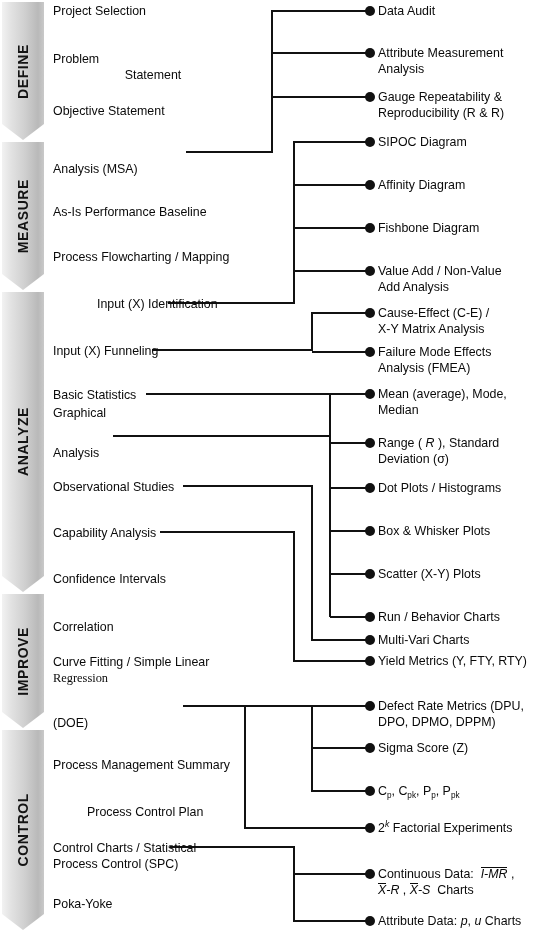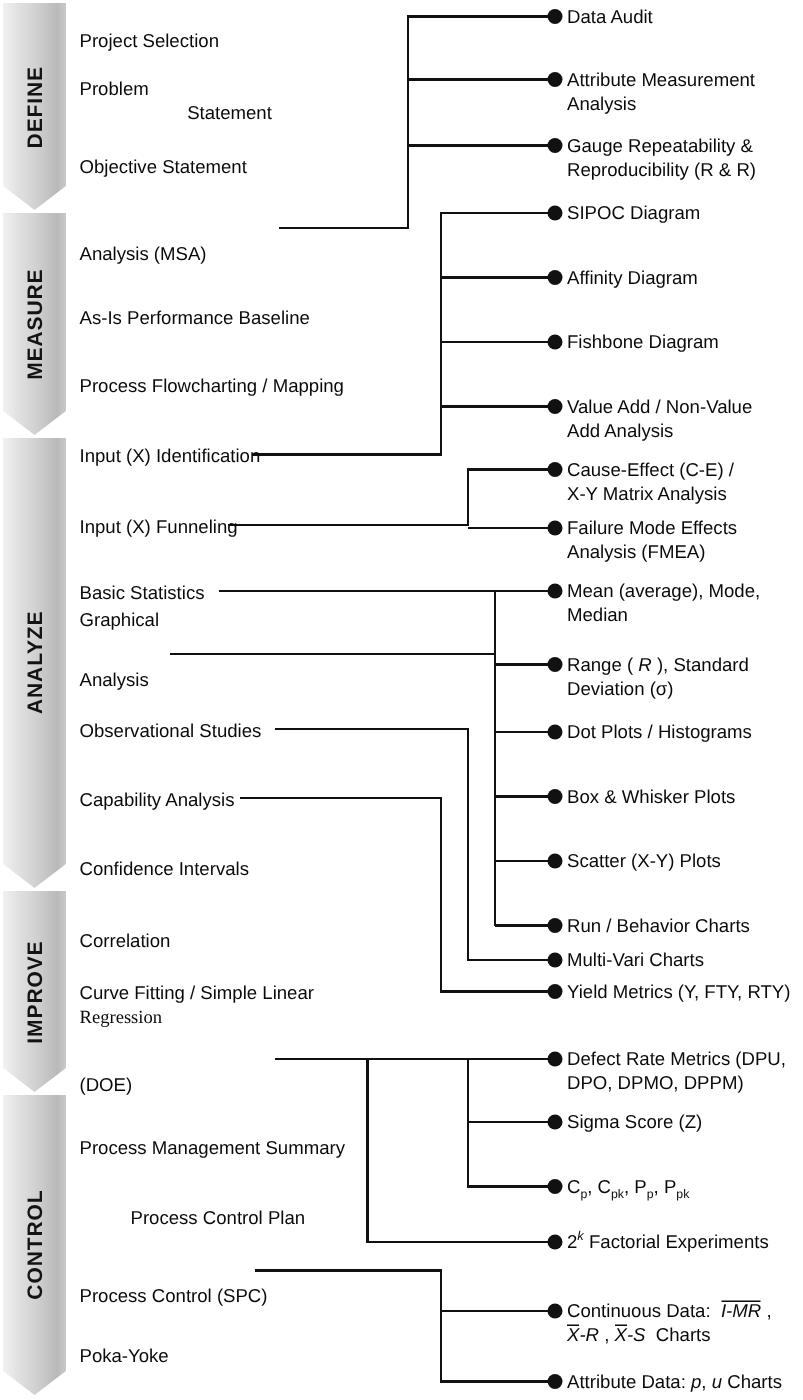--- a/index.html
+++ b/index.html
@@ -126,41 +126,42 @@
       <circle cx="370" cy="661" r="5"></circle>
       <circle cx="370" cy="706" r="5"></circle>
       <circle cx="370" cy="748" r="5"></circle>
       <circle cx="370" cy="791" r="5"></circle>
       <circle cx="370" cy="828" r="5"></circle>
       <circle cx="370" cy="874" r="5"></circle>
       <circle cx="370" cy="921" r="5"></circle>
     </g>
   </svg>
 
-  <div class="ltext" style="top:20px;">Project Selection</div>
+  <div class="ltext" style="top:4px;">Project Selection</div>
   <div class="ltext" style="top:52px;">Problem</div>
   <div class="ltext" style="top:68px;text-align:center;">Statement</div>
   <div class="ltext" style="top:104px;">Objective Statement</div>
   <div class="ltext" style="top:162px;">Analysis (MSA)</div>
   <div class="ltext" style="top:250px;width:215px;">Process Flowcharting / Mapping</div>
   <div class="ltext" style="top:205px;">As-Is Performance Baseline</div>
-  <div class="ltext" style="top:297px;">Input (X) Identification</div>
+  <div class="ltext" style="top:297px;margin-left:44px;">Input (X) Identification</div>
   <div class="ltext" style="top:344px;">Input (X) Funneling</div>
   <div class="ltext" style="top:388px;">Basic Statistics</div>
   <div class="ltext" style="top:406px;">Graphical</div>
   <div class="ltext" style="top:446px;">Analysis</div>
   <div class="ltext" style="top:480px;">Observational Studies</div>
   <div class="ltext" style="top:526px;">Capability Analysis</div>
   <div class="ltext" style="top:572px;">Confidence Intervals</div>
   <div class="ltext" style="top:620px;">Correlation</div>
   <div class="ltext" style="top:655px;width:215px;">Curve Fitting / Simple Linear</div>
   <div class="ltext" style="top:671px;font-family:Liberation Serif, serif;">Regression</div>
   <div class="ltext" style="top:716px;">(DOE)</div>
   <div class="ltext" style="top:758px;width:215px;">Process Management Summary</div>
   <div class="ltext" style="top:805px;margin-left:34px;">Process Control Plan</div>
+  <div class="ltext" style="top:841px;">Control Charts / Statistical</div>
   <div class="ltext" style="top:857px;">Process Control (SPC)</div>
   <div class="ltext" style="top:897px;">Poka-Yoke</div>
 
   <div class="rtext" style="top:4px;">
     <div>Data Audit</div>
   </div>
   <div class="rtext" style="top:46px;">
     <div>Attribute Measurement</div>
     <div>Analysis</div>
   </div>

